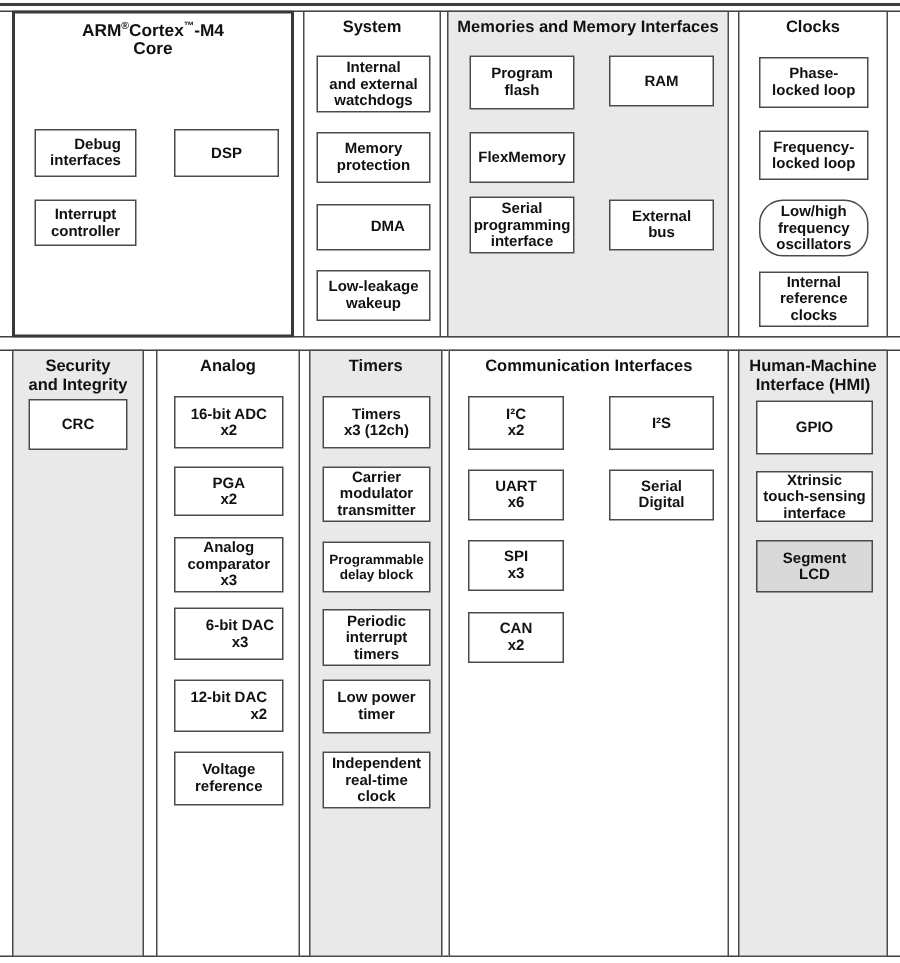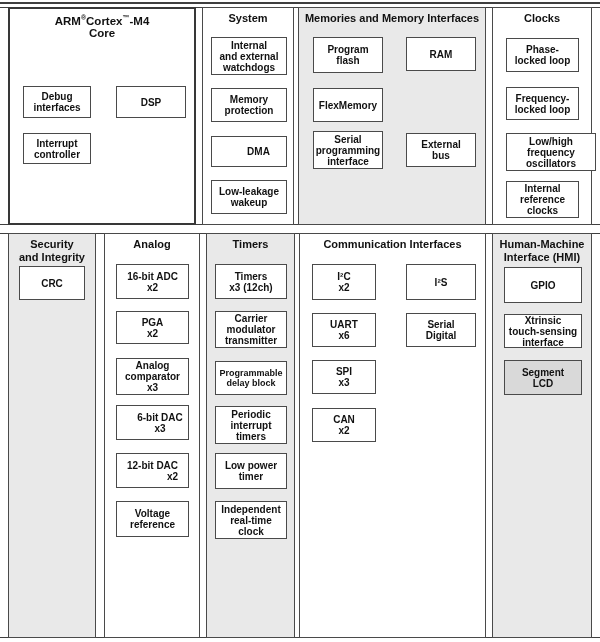--- a/index.html
+++ b/index.html
@@ -35,21 +35,21 @@
 <div class="canvas">
 
   <div class="rule" style="top:2px;height:2px;"></div>
   <div class="rule" style="top:7px;height:1px;"></div>
   <div class="rule" style="top:224px;height:1px;"></div>
   <div class="rule" style="top:233px;height:1px;"></div>
   <div class="rule" style="top:637px;height:1px;"></div>
 
   <div class="section core" style="left:8px;top:7px;width:188px;height:218px;">
     <div class="core-title"><span>ARM</span><sup>®</sup><span>Cortex</span><sup>™</sup><span>-M4</span><div>Core</div></div>
-    <div class="box" style="left:13px;top:77px;width:68px;height:32px;">Debug
+    <div class="box" style="left:13px;top:77px;width:68px;height:32px;text-align:right;">Debug
 interfaces</div>
     <div class="box" style="left:106px;top:77px;width:70px;height:32px;">DSP</div>
     <div class="box" style="left:13px;top:124px;width:68px;height:31px;">Interrupt
 controller</div>
   </div>
 
   <div class="section" style="left:202px;top:7px;width:92px;height:218px;">
     <div class="panel-header">System</div>
     <div class="box" style="left:8px;top:29px;width:76px;height:38px;">Internal
 and external
@@ -73,21 +73,21 @@
     <div class="box" style="left:107px;top:125px;width:70px;height:34px;">External
 bus</div>
   </div>
 
   <div class="section" style="left:492px;top:7px;width:100px;height:218px;">
     <div class="panel-header">Clocks</div>
     <div class="box" style="left:13px;top:30px;width:73px;height:34px;">Phase-
 locked loop</div>
     <div class="box" style="left:13px;top:79px;width:73px;height:33px;">Frequency-
 locked loop</div>
-    <div class="box" style="left:13px;top:125px;width:90px;height:38px;">Low/high
+    <div class="box" style="left:13px;top:125px;width:73px;height:38px;border-radius:16px;">Low/high
 frequency
 oscillators</div>
     <div class="box" style="left:13px;top:173px;width:73px;height:37px;">Internal
 reference
 clocks</div>
   </div>
 
   <div class="section gray" style="left:8px;top:233px;width:88px;height:405px;">
     <div class="panel-header">Security
 and Integrity</div>

